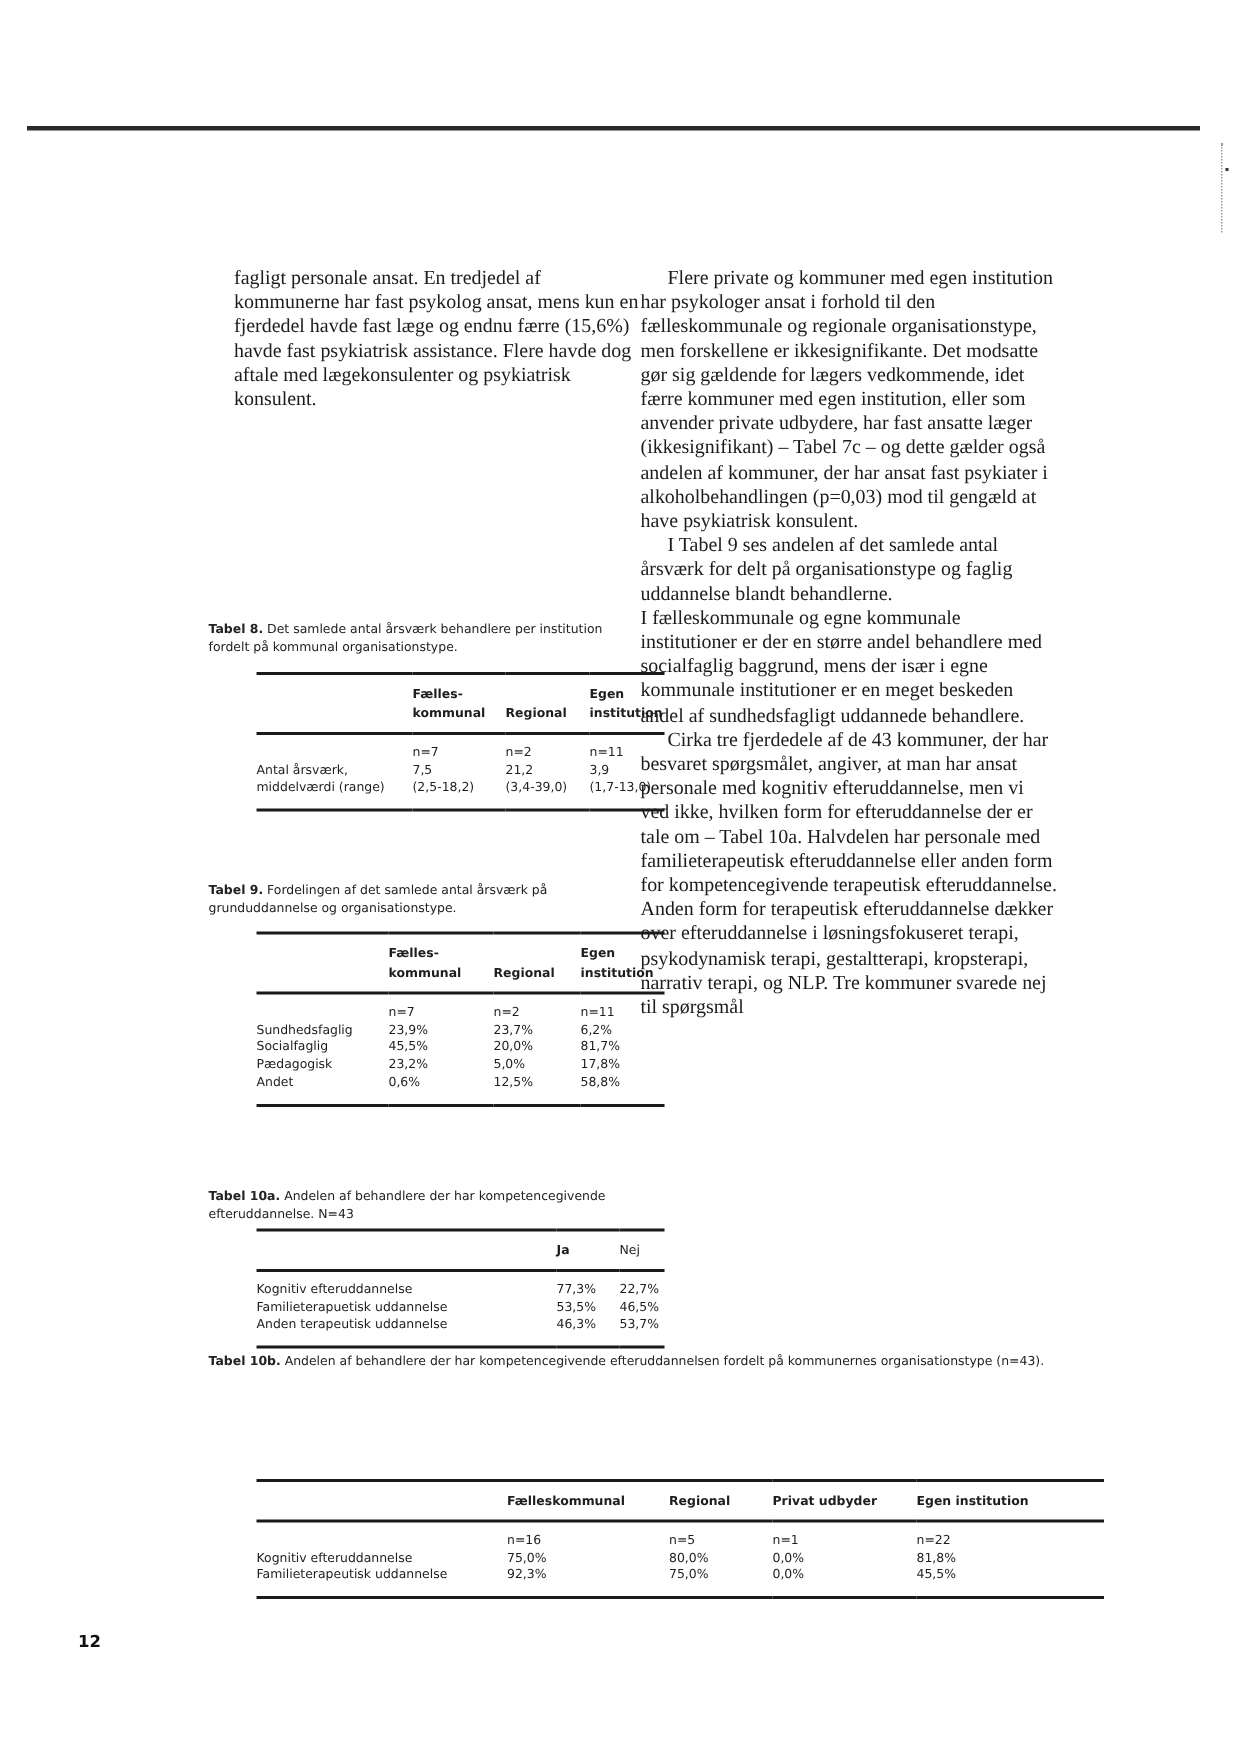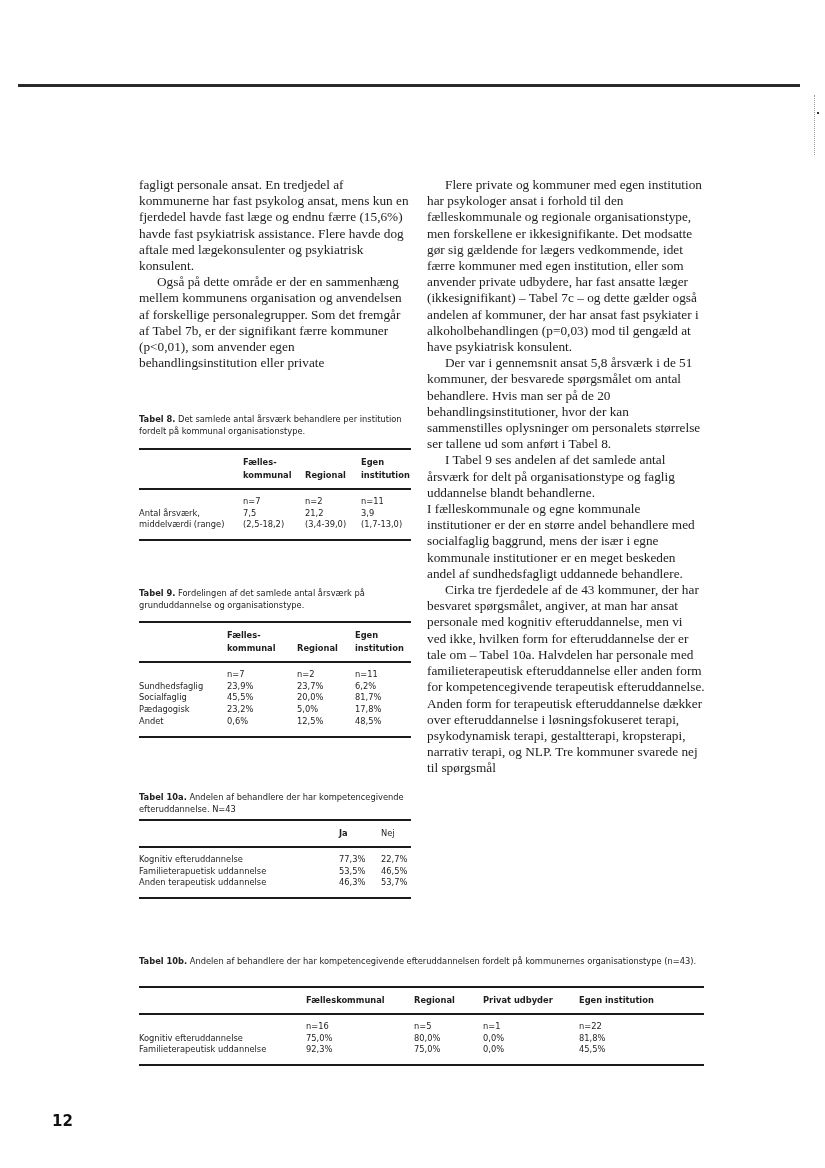--- a/index.html
+++ b/index.html
@@ -15,65 +15,63 @@
     position: absolute; left: 814px; top: 95px; width: 1px; height: 60px;
     border-left: 1px dotted #9a9a9a;
   }
   .scan-dot { position: absolute; left: 817px; top: 112px; width: 2px; height: 2px; background: #333; }
   .body-text {
     position: absolute; font-family: "Liberation Serif", "DejaVu Serif", serif;
     font-size: 13.3px; line-height: 16.2px; color: #1c1c1c;
   }
   .body-text p { margin: 0; }
   .body-text p.indent { text-indent: 18px; }
-  .col-left { left: 139px; top: 177px; width: 275px; }
+  .col-left { left: 156px; top: 177px; width: 275px; }
   .col-right { left: 427px; top: 177px; width: 278px; }
 
   .caption {
     position: absolute; font-family: "DejaVu Sans", "Liberation Sans", sans-serif;
     font-size: 8.3px; line-height: 12px; color: #222;
   }
   .caption b { font-weight: bold; }
   table.tbl {
     position: absolute; border-collapse: collapse;
     font-family: "DejaVu Sans", "Liberation Sans", sans-serif;
-    font-size: 8.3px; color: #1e1e1e;
+    font-size: 8.3px; color: #1e1e1e; margin-left: 32px;
   }
   table.tbl td, table.tbl th { padding: 0; text-align: left; vertical-align: bottom; white-space: nowrap; }
   table.tbl th { font-weight: bold; }
   table.tbl thead tr.head th { border-top: 2px solid #1a1a1a; border-bottom: 2px solid #1a1a1a; padding-top: 6px; padding-bottom: 6px; line-height: 13px; }
   table.tbl tbody td { line-height: 11.7px; }
   table.tbl tbody tr:first-child td { padding-top: 6px; }
   table.tbl tbody tr:last-child td { padding-bottom: 8px; border-bottom: 2px solid #1a1a1a; }
 
   .t8 { left: 139px; top: 448px; width: 272px; }
   .t9 { left: 139px; top: 621px; width: 272px; }
   .t10a { left: 139px; top: 819px; width: 272px; }
   .t10b { left: 139px; top: 986px; width: 565px; }
 
   .page-number {
-    position: absolute; left: 52px; top: 1112px;
-    font-family: "DejaVu Sans", "Liberation Sans", sans-serif; font-weight: bold; font-size: 15px; color: #111;
+    position: absolute; left: 52px; top: 1088px;
+    font-family: "DejaVu Sans", "Liberation Sans", sans-serif; font-weight: bold; font-size: 11px; color: #111;
   }
 </style>
 </head>
 <body>
 
 <div class="top-rule"></div>
 <div class="scan-edge"></div>
 <div class="scan-dot"></div>
 
 <div class="body-text col-left">
   <p>fagligt personale ansat. En tredjedel af kommunerne har fast psykolog ansat, mens kun en fjerdedel havde fast læge og endnu færre (15,6%) havde fast psykiatrisk assistance. Flere havde dog aftale med lægekonsulenter og psykiatrisk konsulent.</p>
-  <p class="indent">Også på dette område er der en sammenhæng mellem kommunens organisation og anvendelsen af forskellige personalegrupper. Som det fremgår af Tabel 7b, er der signifikant færre kommuner (p&lt;0,01), som anvender egen behandlingsinstitution eller private</p>
 </div>
 
 <div class="body-text col-right">
   <p class="indent">Flere private og kommuner med egen institution har psykologer ansat i forhold til den fælleskommunale og regionale organisationstype, men forskellene er ikkesignifikante. Det modsatte gør sig gældende for lægers vedkommende, idet færre kommuner med egen institution, eller som anvender private udbydere, har fast ansatte læger (ikkesignifikant) – Tabel 7c – og dette gælder også andelen af kommuner, der har ansat fast psykiater i alkoholbehandlingen (p=0,03) mod til gengæld at have psykiatrisk konsulent.</p>
-  <p class="indent">Der var i gennemsnit ansat 5,8 årsværk i de 51 kommuner, der besvarede spørgsmålet om antal behandlere. Hvis man ser på de 20 behandlingsinstitutioner, hvor der kan sammenstilles oplysninger om personalets størrelse ser tallene ud som anført i Tabel 8.</p>
   <p class="indent">I Tabel 9 ses andelen af det samlede antal årsværk for delt på organisationstype og faglig uddannelse blandt behandlerne.</p>
   <p>I fælleskommunale og egne kommunale institutioner er der en større andel behandlere med socialfaglig baggrund, mens der især i egne kommunale institutioner er en meget beskeden andel af sundhedsfagligt uddannede behandlere.</p>
   <p class="indent">Cirka tre fjerdedele af de 43 kommuner, der har besvaret spørgsmålet, angiver, at man har ansat personale med kognitiv efteruddannelse, men vi ved ikke, hvilken form for efteruddannelse der er tale om – Tabel 10a. Halvdelen har personale med familieterapeutisk efteruddannelse eller anden form for kompetencegivende terapeutisk efteruddannelse. Anden form for terapeutisk efteruddannelse dækker over efteruddannelse i løsningsfokuseret terapi, psykodynamisk terapi, gestaltterapi, kropsterapi, narrativ terapi, og NLP. Tre kommuner svarede nej til spørgsmål</p>
 </div>
 
 <div class="caption" style="left:139px; top:413px; width:272px;">
   <b>Tabel 8.</b><span> Det samlede antal årsværk behandlere per institution fordelt på kommunal organisationstype.</span>
 </div>
 <table class="tbl t8">
   <colgroup>
@@ -156,21 +154,21 @@
     <tr>
       <td>Pædagogisk</td>
       <td>23,2%</td>
       <td>5,0%</td>
       <td>17,8%</td>
     </tr>
     <tr>
       <td>Andet</td>
       <td>0,6%</td>
       <td>12,5%</td>
-      <td>48,5%</td>
+      <td>58,8%</td>
     </tr>
   </tbody>
 </table>
 
 <div class="caption" style="left:139px; top:791px; width:272px;">
   <b>Tabel 10a.</b><span> Andelen af behandlere der har kompetencegivende efteruddannelse. N=43</span>
 </div>
 <table class="tbl t10a">
   <colgroup>
       <col style="width:200px">
@@ -196,21 +194,21 @@
       <td>46,5%</td>
     </tr>
     <tr>
       <td>Anden terapeutisk uddannelse</td>
       <td>46,3%</td>
       <td>53,7%</td>
     </tr>
   </tbody>
 </table>
 
-<div class="caption" style="left:139px; top:955px; width:565px;">
+<div class="caption" style="left:139px; top:901px; width:565px;">
   <b>Tabel 10b.</b><span> Andelen af behandlere der har kompetencegivende efteruddannelsen fordelt på kommunernes organisationstype (n=43).</span>
 </div>
 <table class="tbl t10b">
   <colgroup>
       <col style="width:167px">
       <col style="width:108px">
       <col style="width:69px">
       <col style="width:96px">
       <col>
     </colgroup>

